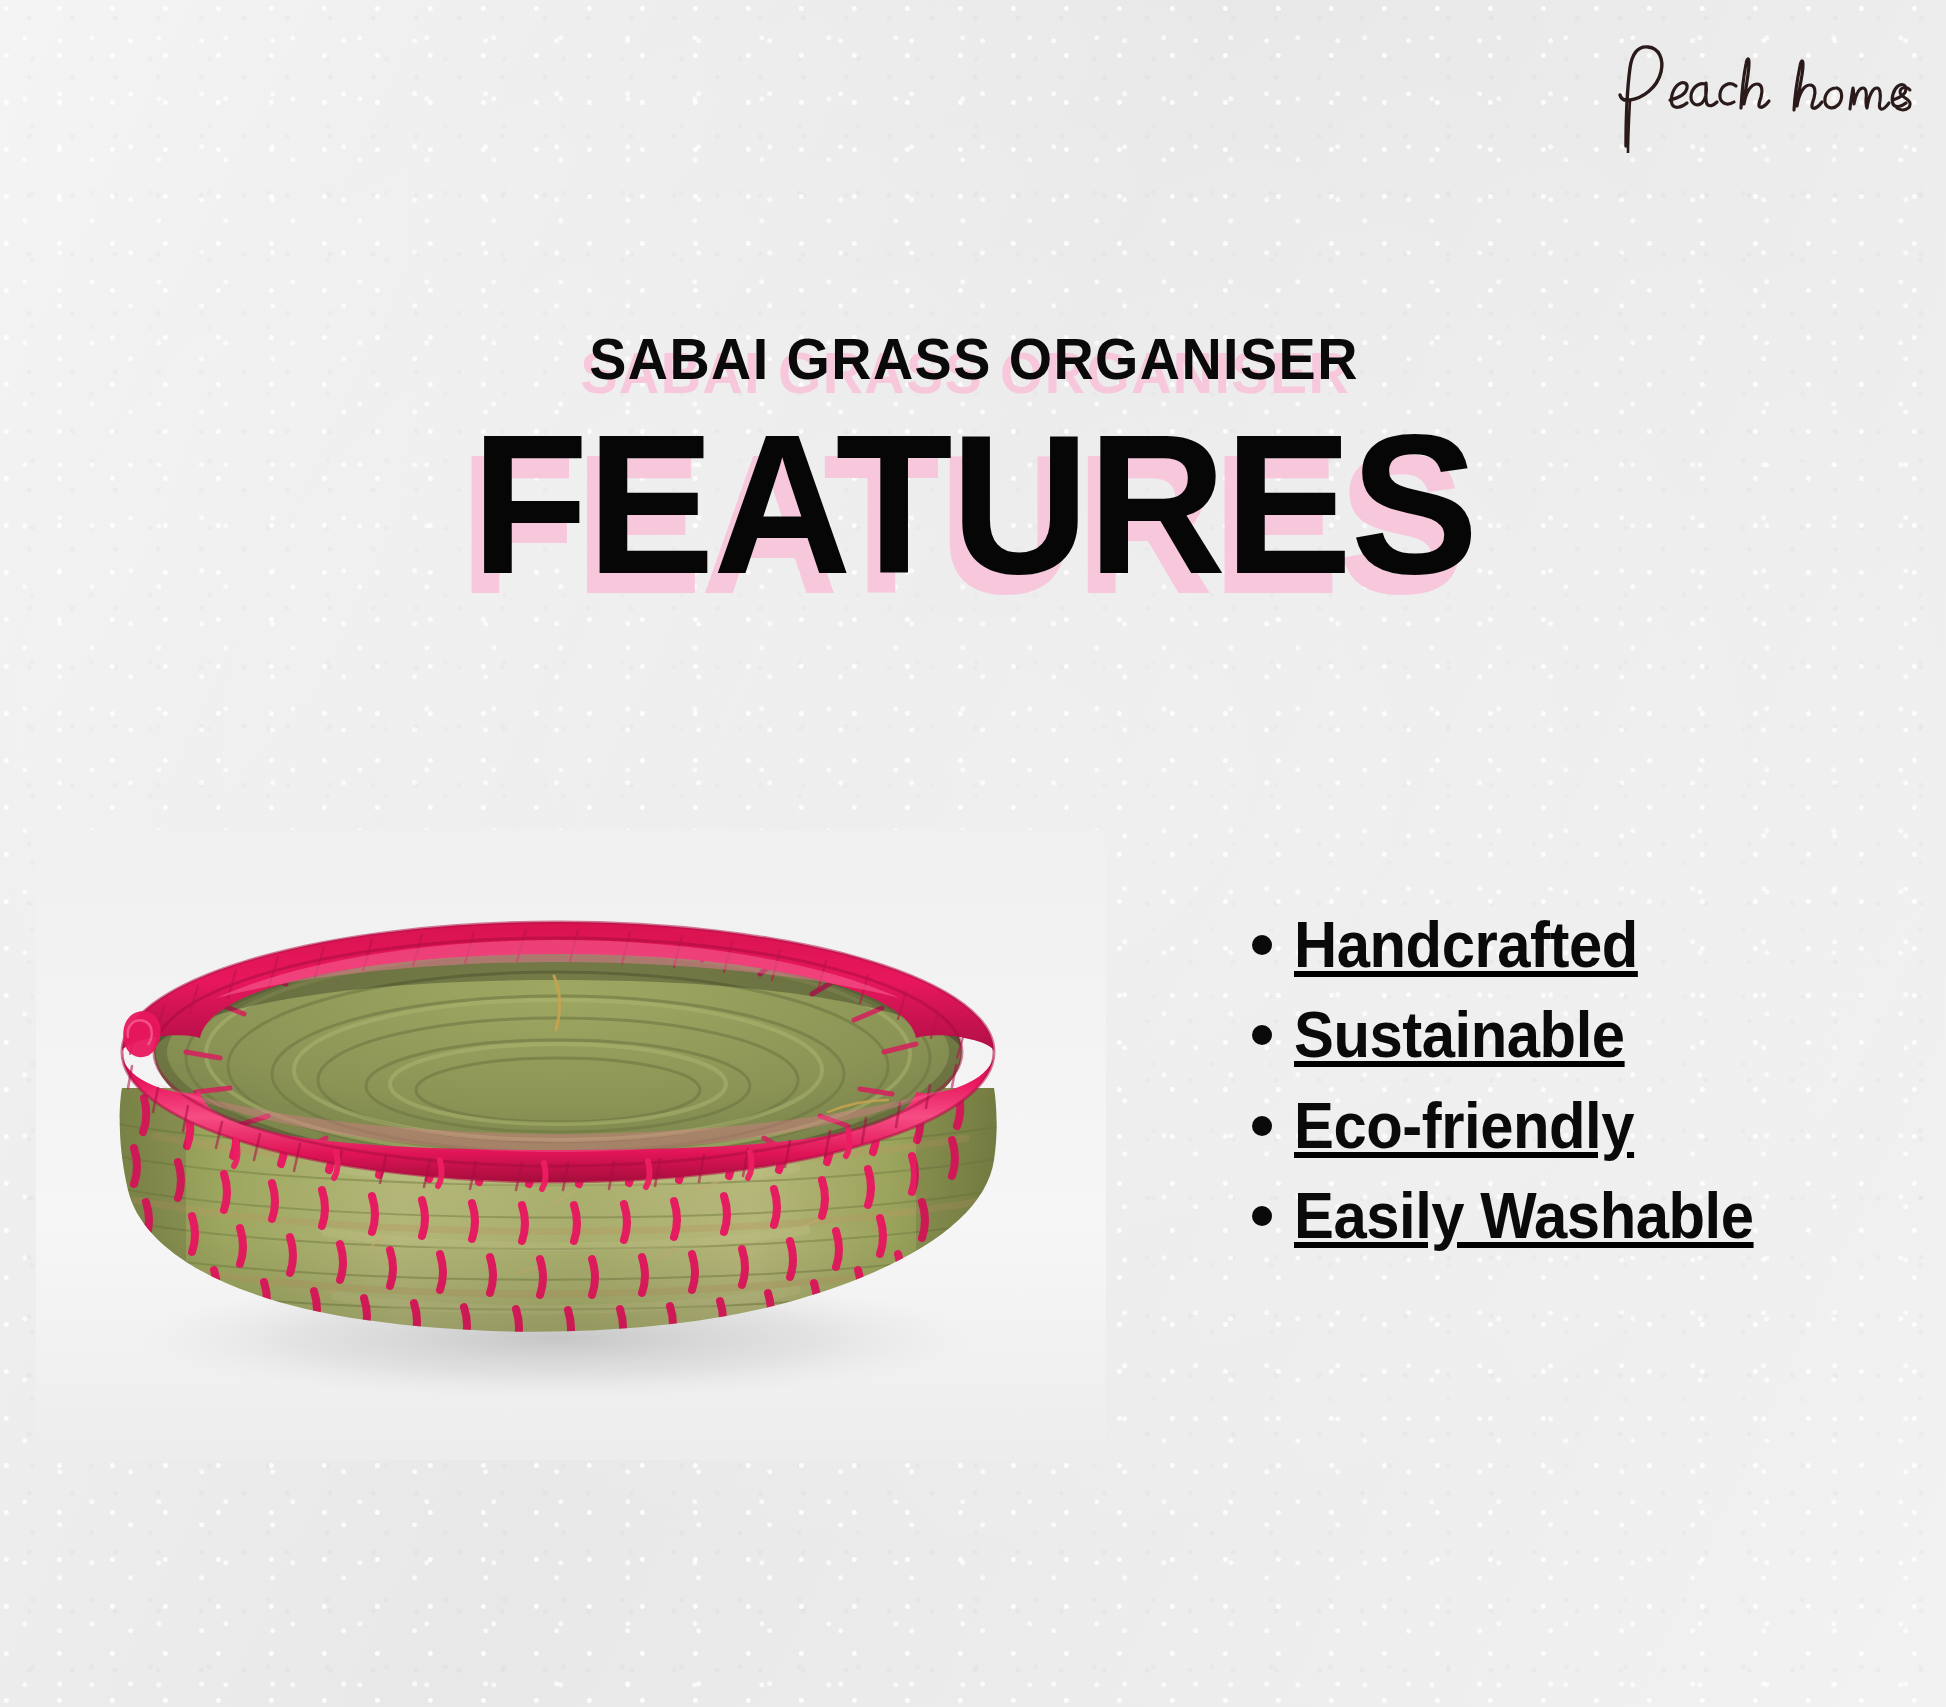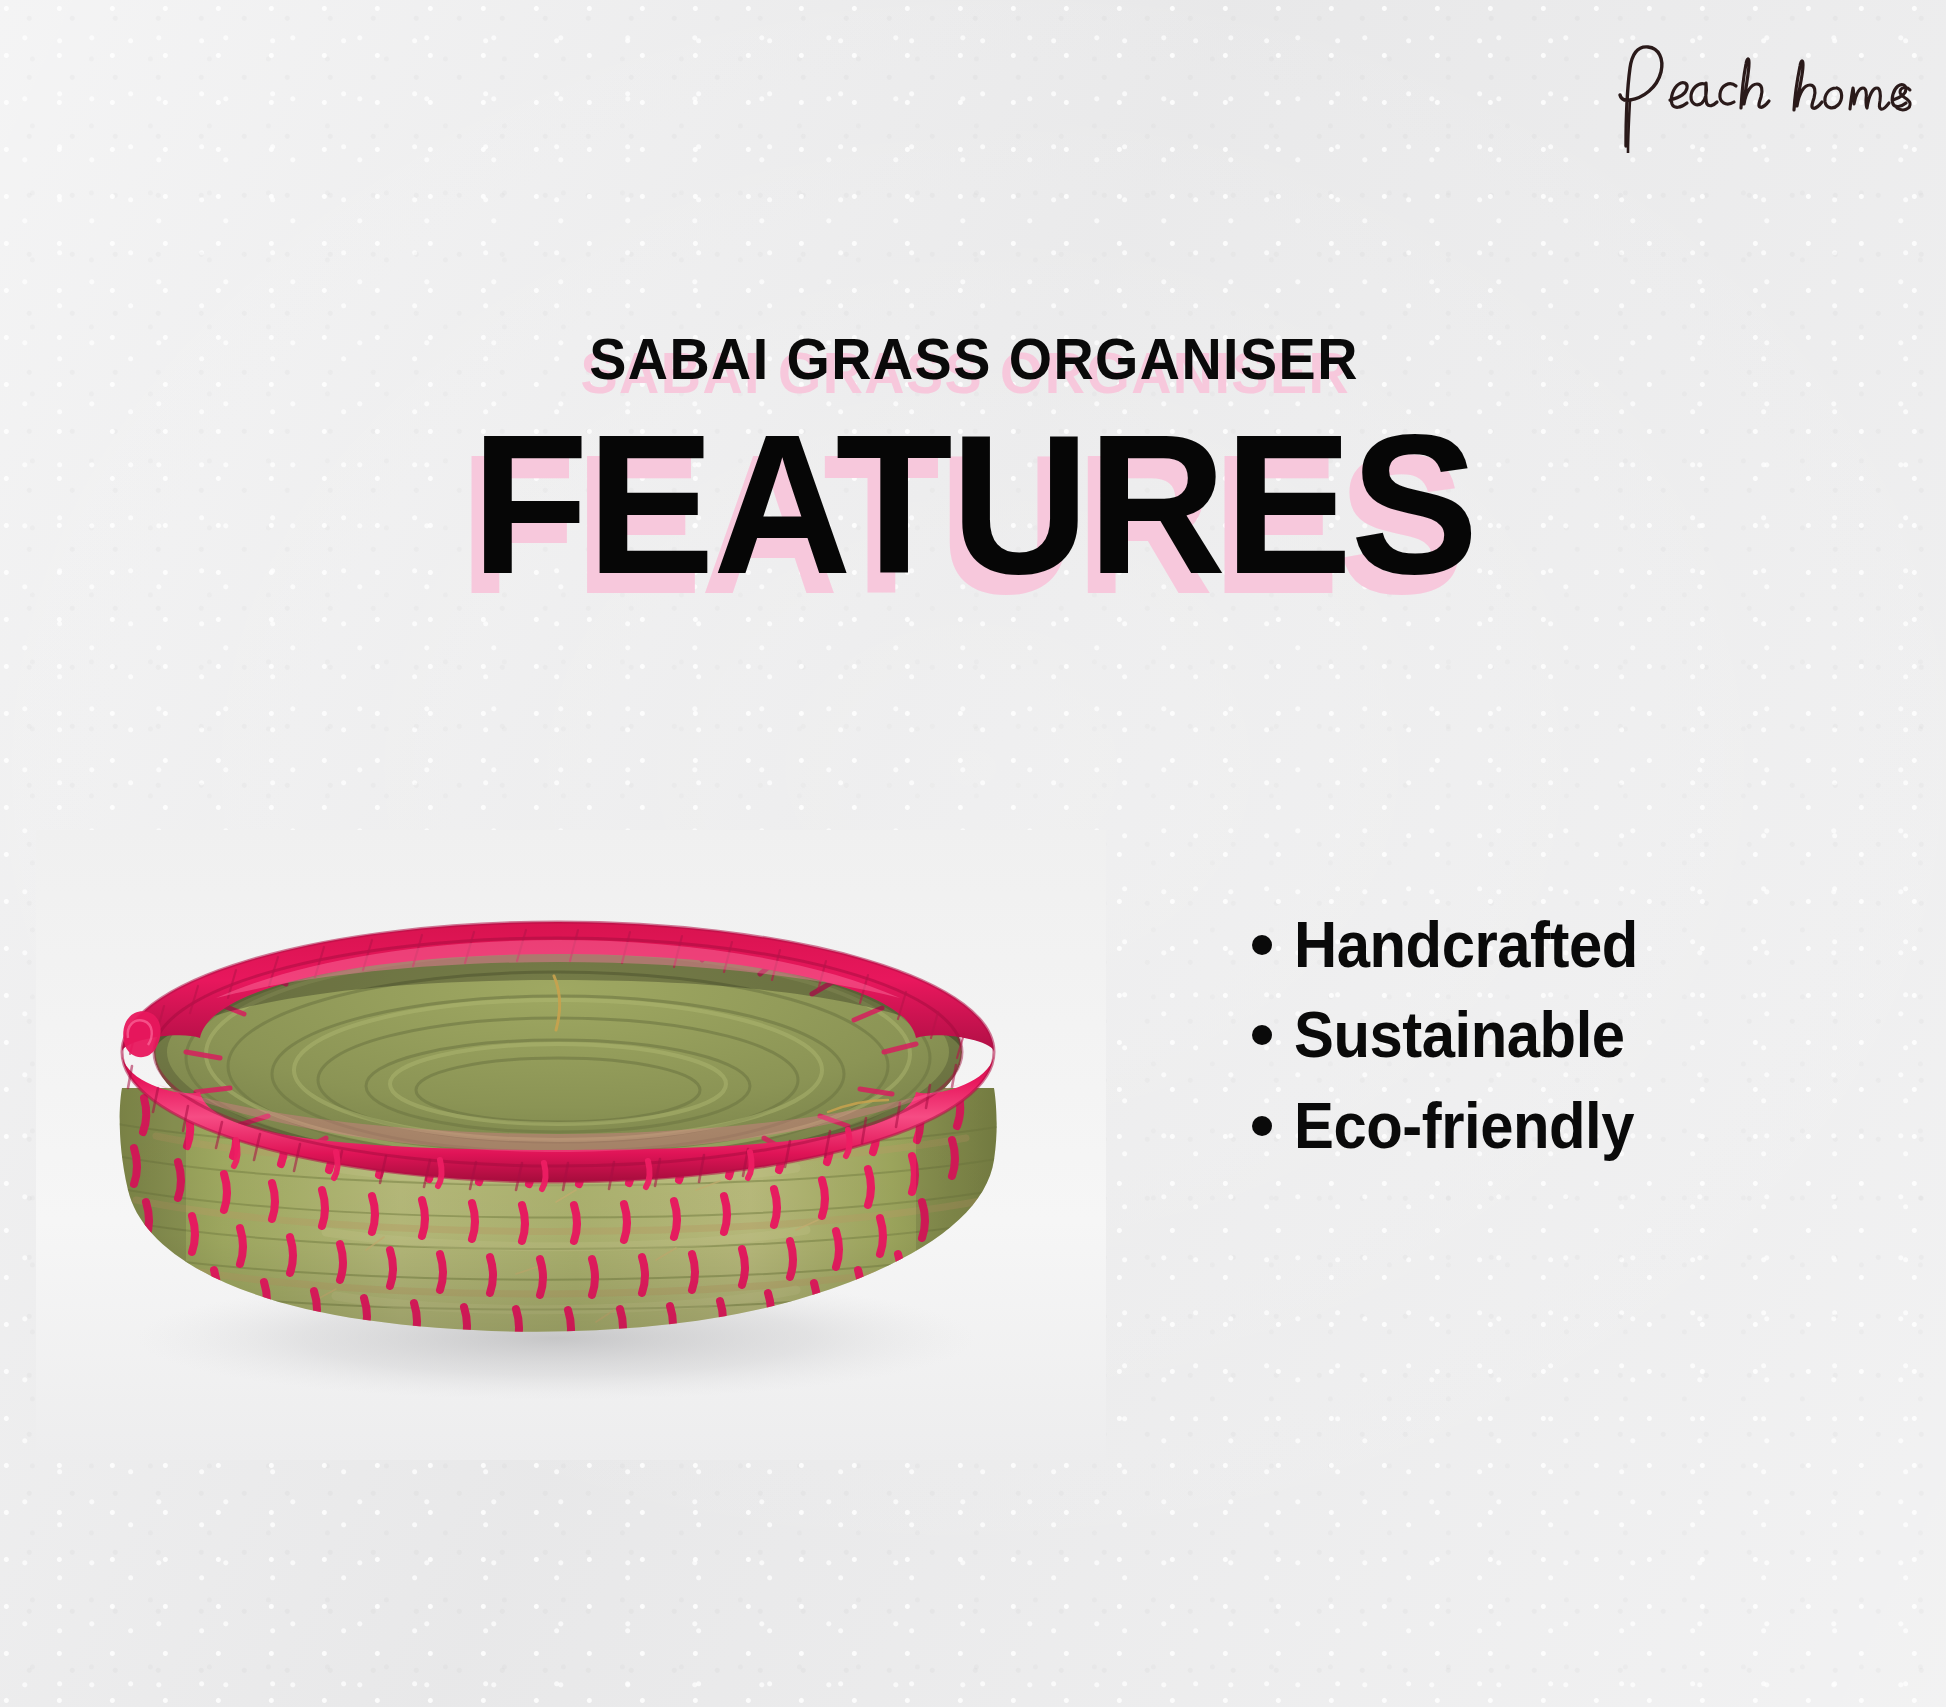--- a/index.html
+++ b/index.html
@@ -80,20 +80,21 @@
   }
 
   
   #features-list {
     position: absolute;
     left: 1252px;
     top: 912px;
     list-style: none;
     margin: 0;
     padding: 0;
+    text-decoration: underline;
   }
   #features-list li {
     display: flex;
     align-items: baseline;
     margin: 0 0 24px 0;
     white-space: nowrap;
   }
   #features-list li:last-child { margin-bottom: 0; }
   .feature-bullet {
     width: 20px;
@@ -182,20 +183,24 @@
       <span class="feature-bullet"></span>
       <span class="feature-text">Handcrafted</span>
     </li>
     <li>
       <span class="feature-bullet"></span>
       <span class="feature-text">Sustainable</span>
     </li>
     <li>
       <span class="feature-bullet"></span>
       <span class="feature-text">Eco-friendly</span>
+    </li>
+    <li>
+      <span class="feature-bullet"></span>
+      <span class="feature-text">Easily Washable</span>
     </li>
   </ul>
 
   <div id="product-photo">
     <svg viewBox="0 0 1070 630" xmlns="http://www.w3.org/2000/svg">
       <defs>
 
         <linearGradient id="bodyGrad" x1="0" y1="0" x2="1" y2="0">
           <stop offset="0%" stop-color="#8B9450"></stop>
           <stop offset="12%" stop-color="#A3AD63"></stop>

